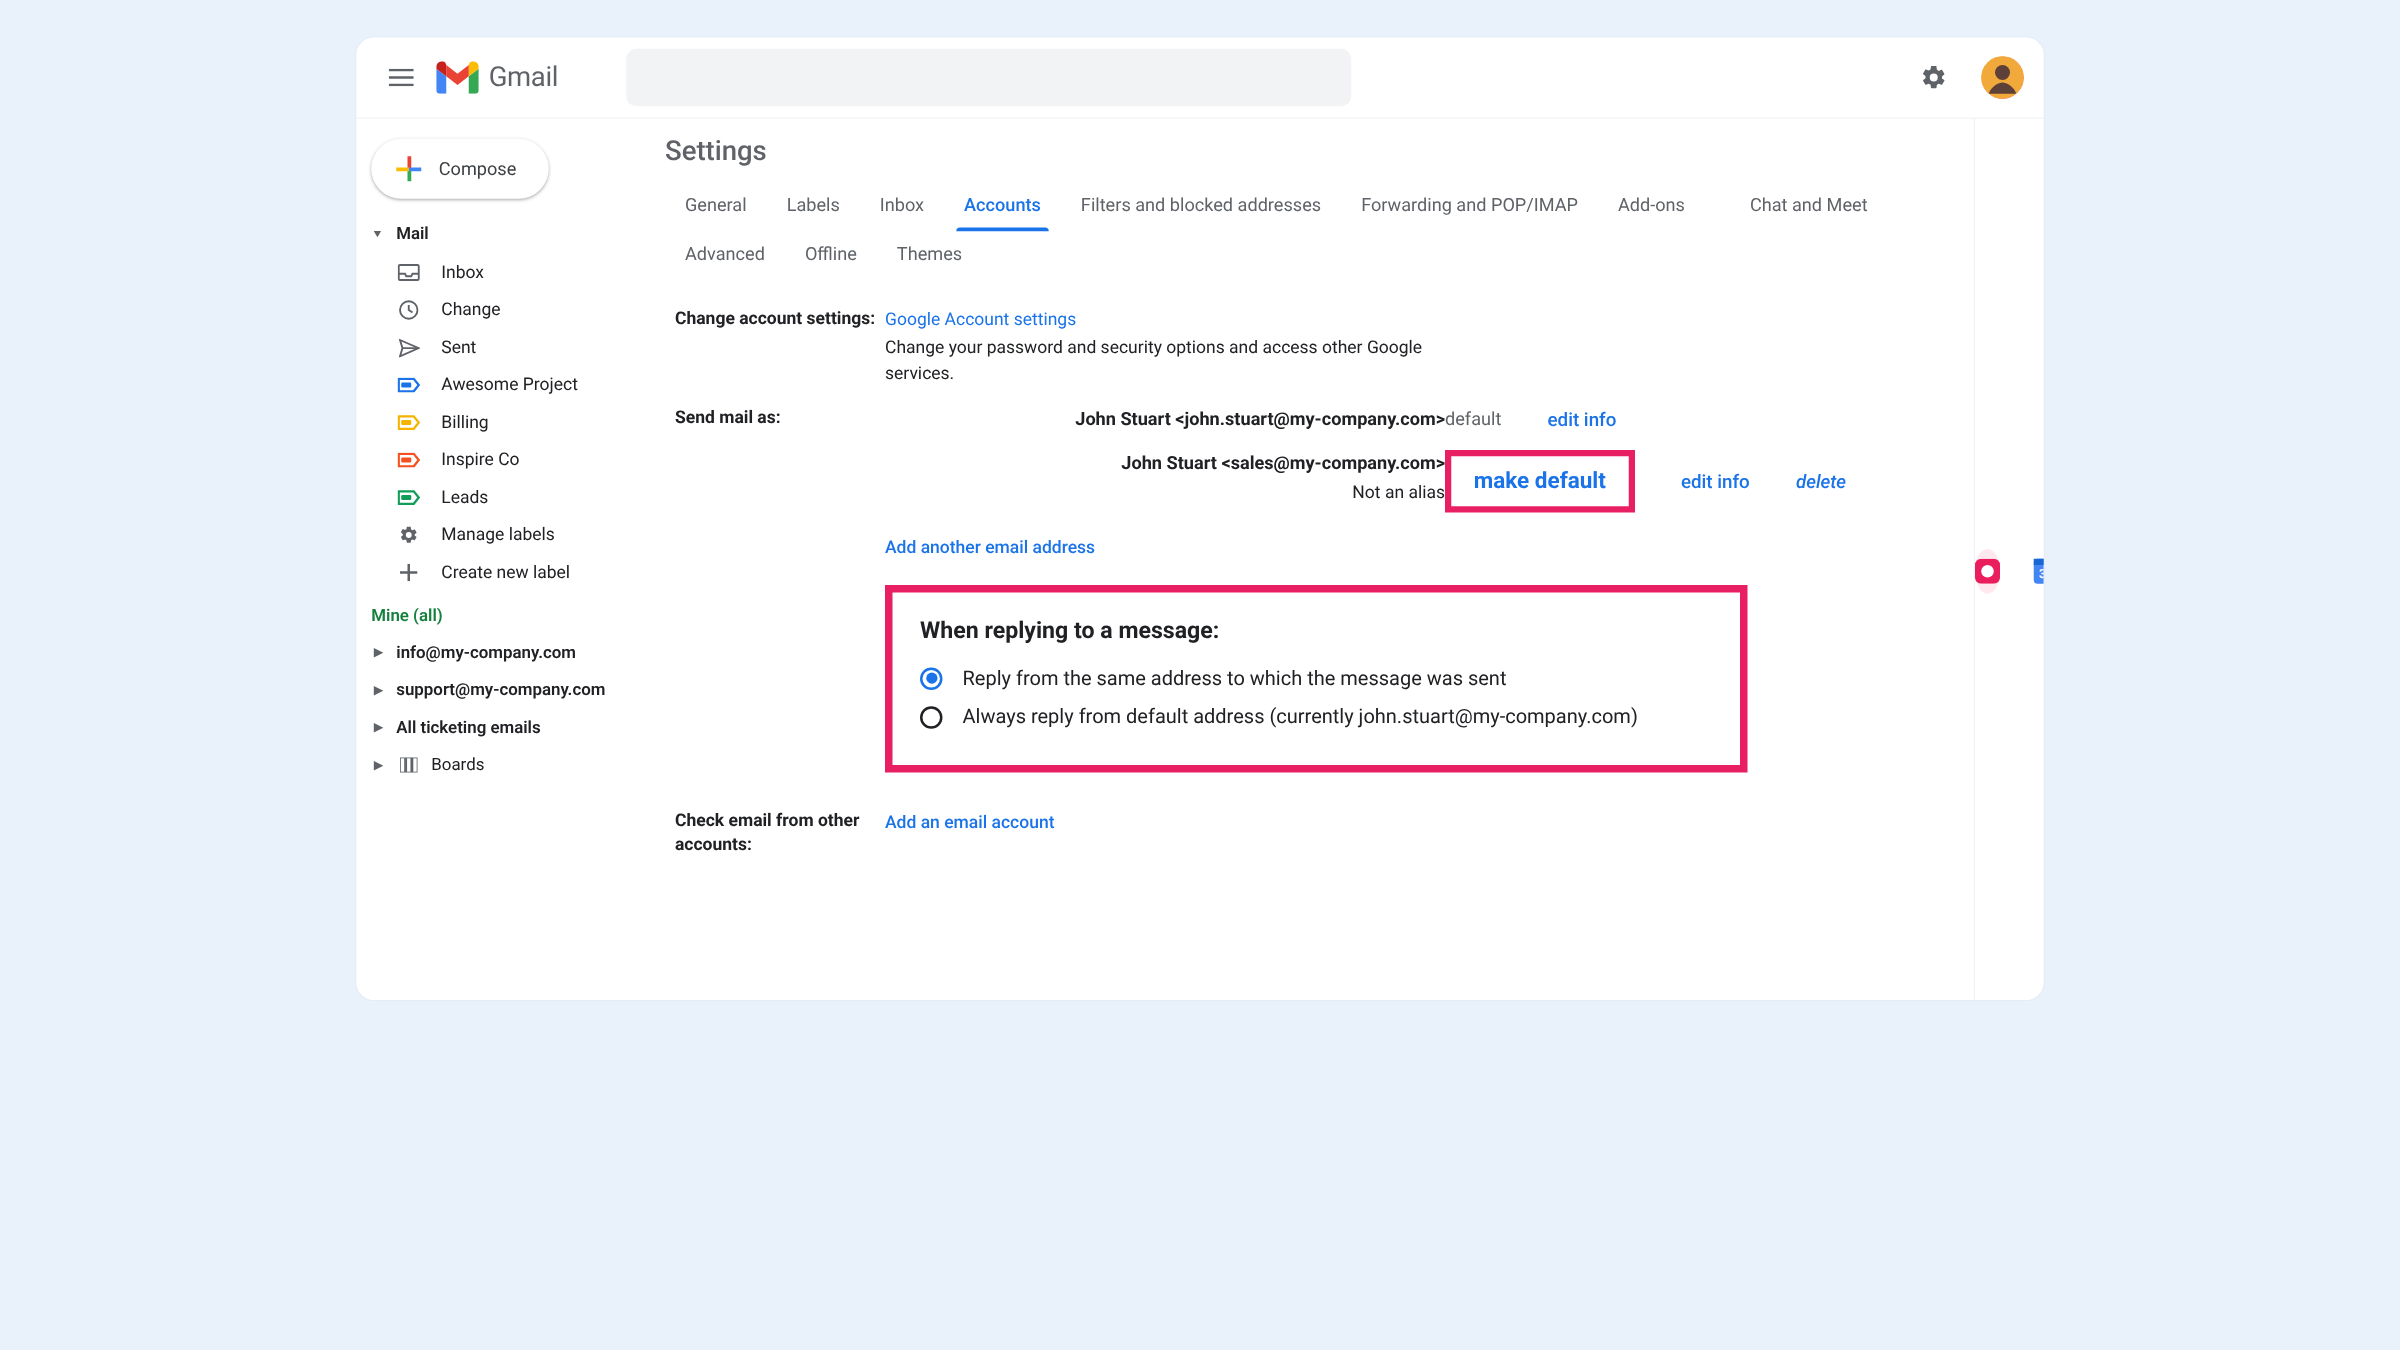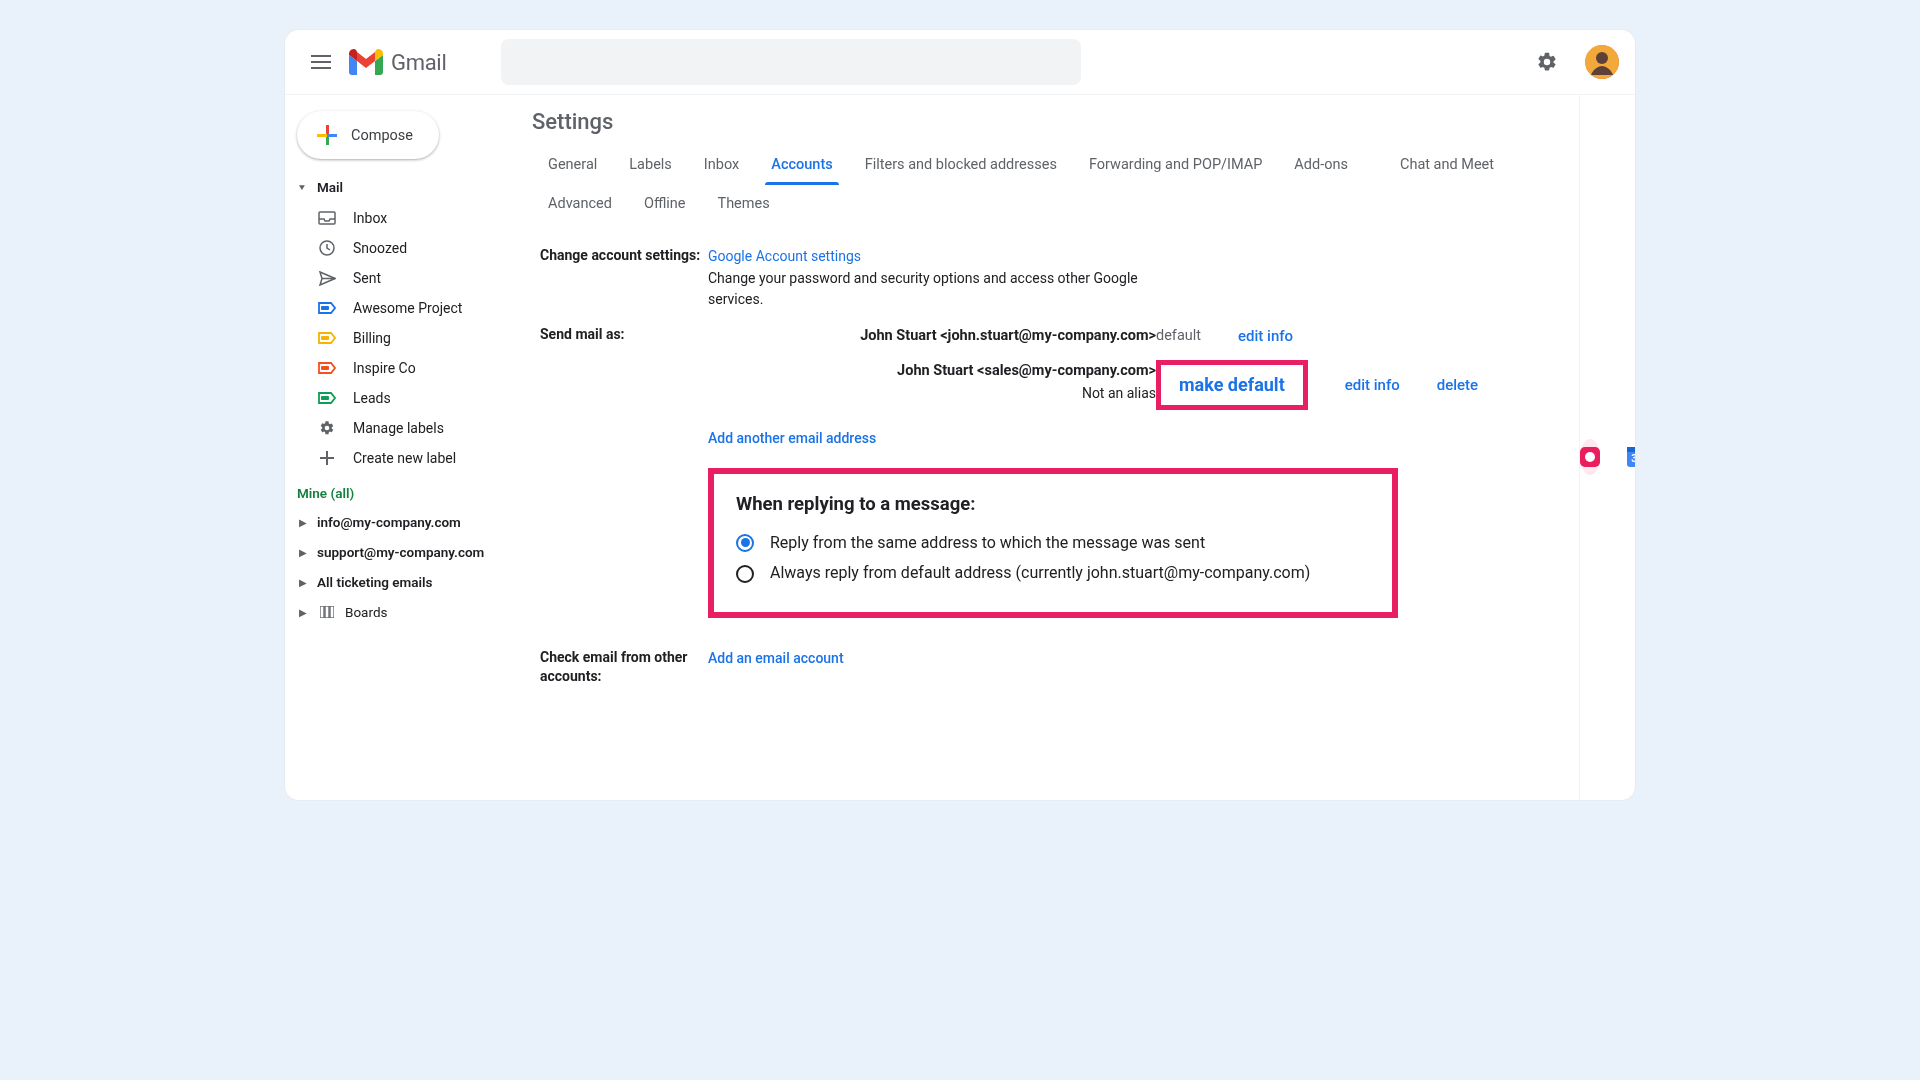--- a/index.html
+++ b/index.html
@@ -89,21 +89,21 @@
 .link{color:#1a73e8;cursor:pointer;}
 .link-bold{color:#1a73e8;font-weight:500;cursor:pointer;}
 
 .send-row{display:flex;align-items:flex-start;font-size:14.5px;margin-bottom:10px;}
 .send-identity{flex:0 0 448px;text-align:right;}
 .send-identity .who{font-weight:700;}
 .send-identity .sub{color:#202124;font-size:14px;}
 .send-actions{display:flex;align-items:center;gap:37px;}
 .default-tag{color:#5f6368;font-size:14.5px;}
 .edit{color:#1a73e8;font-weight:500;cursor:pointer;font-size:15px;}
-.delete{color:#1a73e8;font-weight:500;cursor:pointer;font-size:15px;}
+.delete{color:#1a73e8;font-weight:500;cursor:pointer;font-size:15px;font-style:italic;}
 
 .make-default-box{border:5px solid #e91f63;padding:6px 18px;display:inline-block;}
 .make-default{color:#1a73e8;font-weight:700;font-size:18px;cursor:pointer;}
 
 .reply-box{border:6px solid #e91f63;padding:16px 22px 20px;margin-top:6px;width:690px;}
 .reply-title{font-weight:700;font-size:18.5px;margin-bottom:12px;}
 .radio-row{display:flex;align-items:center;font-size:16px;margin:6px 0;}
 .radio{width:18px;height:18px;border:2px solid #1a73e8;border-radius:50%;margin-right:16px;display:flex;align-items:center;justify-content:center;flex:0 0 18px;}
 .radio.empty{border-color:#202124;}
 .radio .dot{width:9px;height:9px;border-radius:50%;background:#1a73e8;}
@@ -175,21 +175,21 @@
           </span>
         <span>Inbox</span>
       </div>
       <div class="nav-item">
         <span class="nav-icon">
             <svg width="16" height="16" viewBox="0 0 16 16" fill="none" stroke="#5f6368" stroke-width="1.5">
               <circle cx="8" cy="8" r="7"></circle>
               <path d="M8 4v4l3 2"></path>
             </svg>
           </span>
-        <span>Snoozed</span>
+        <span>Change</span>
       </div>
       <div class="nav-item">
         <span class="nav-icon">
             <svg width="17" height="15" viewBox="0 0 17 15" fill="none" stroke="#5f6368" stroke-width="1.5">
               <path d="M1 1l15 6.5L1 14l2-6.5z"></path>
               <path d="M3 7.5h13"></path>
             </svg>
           </span>
         <span>Sent</span>
       </div>

